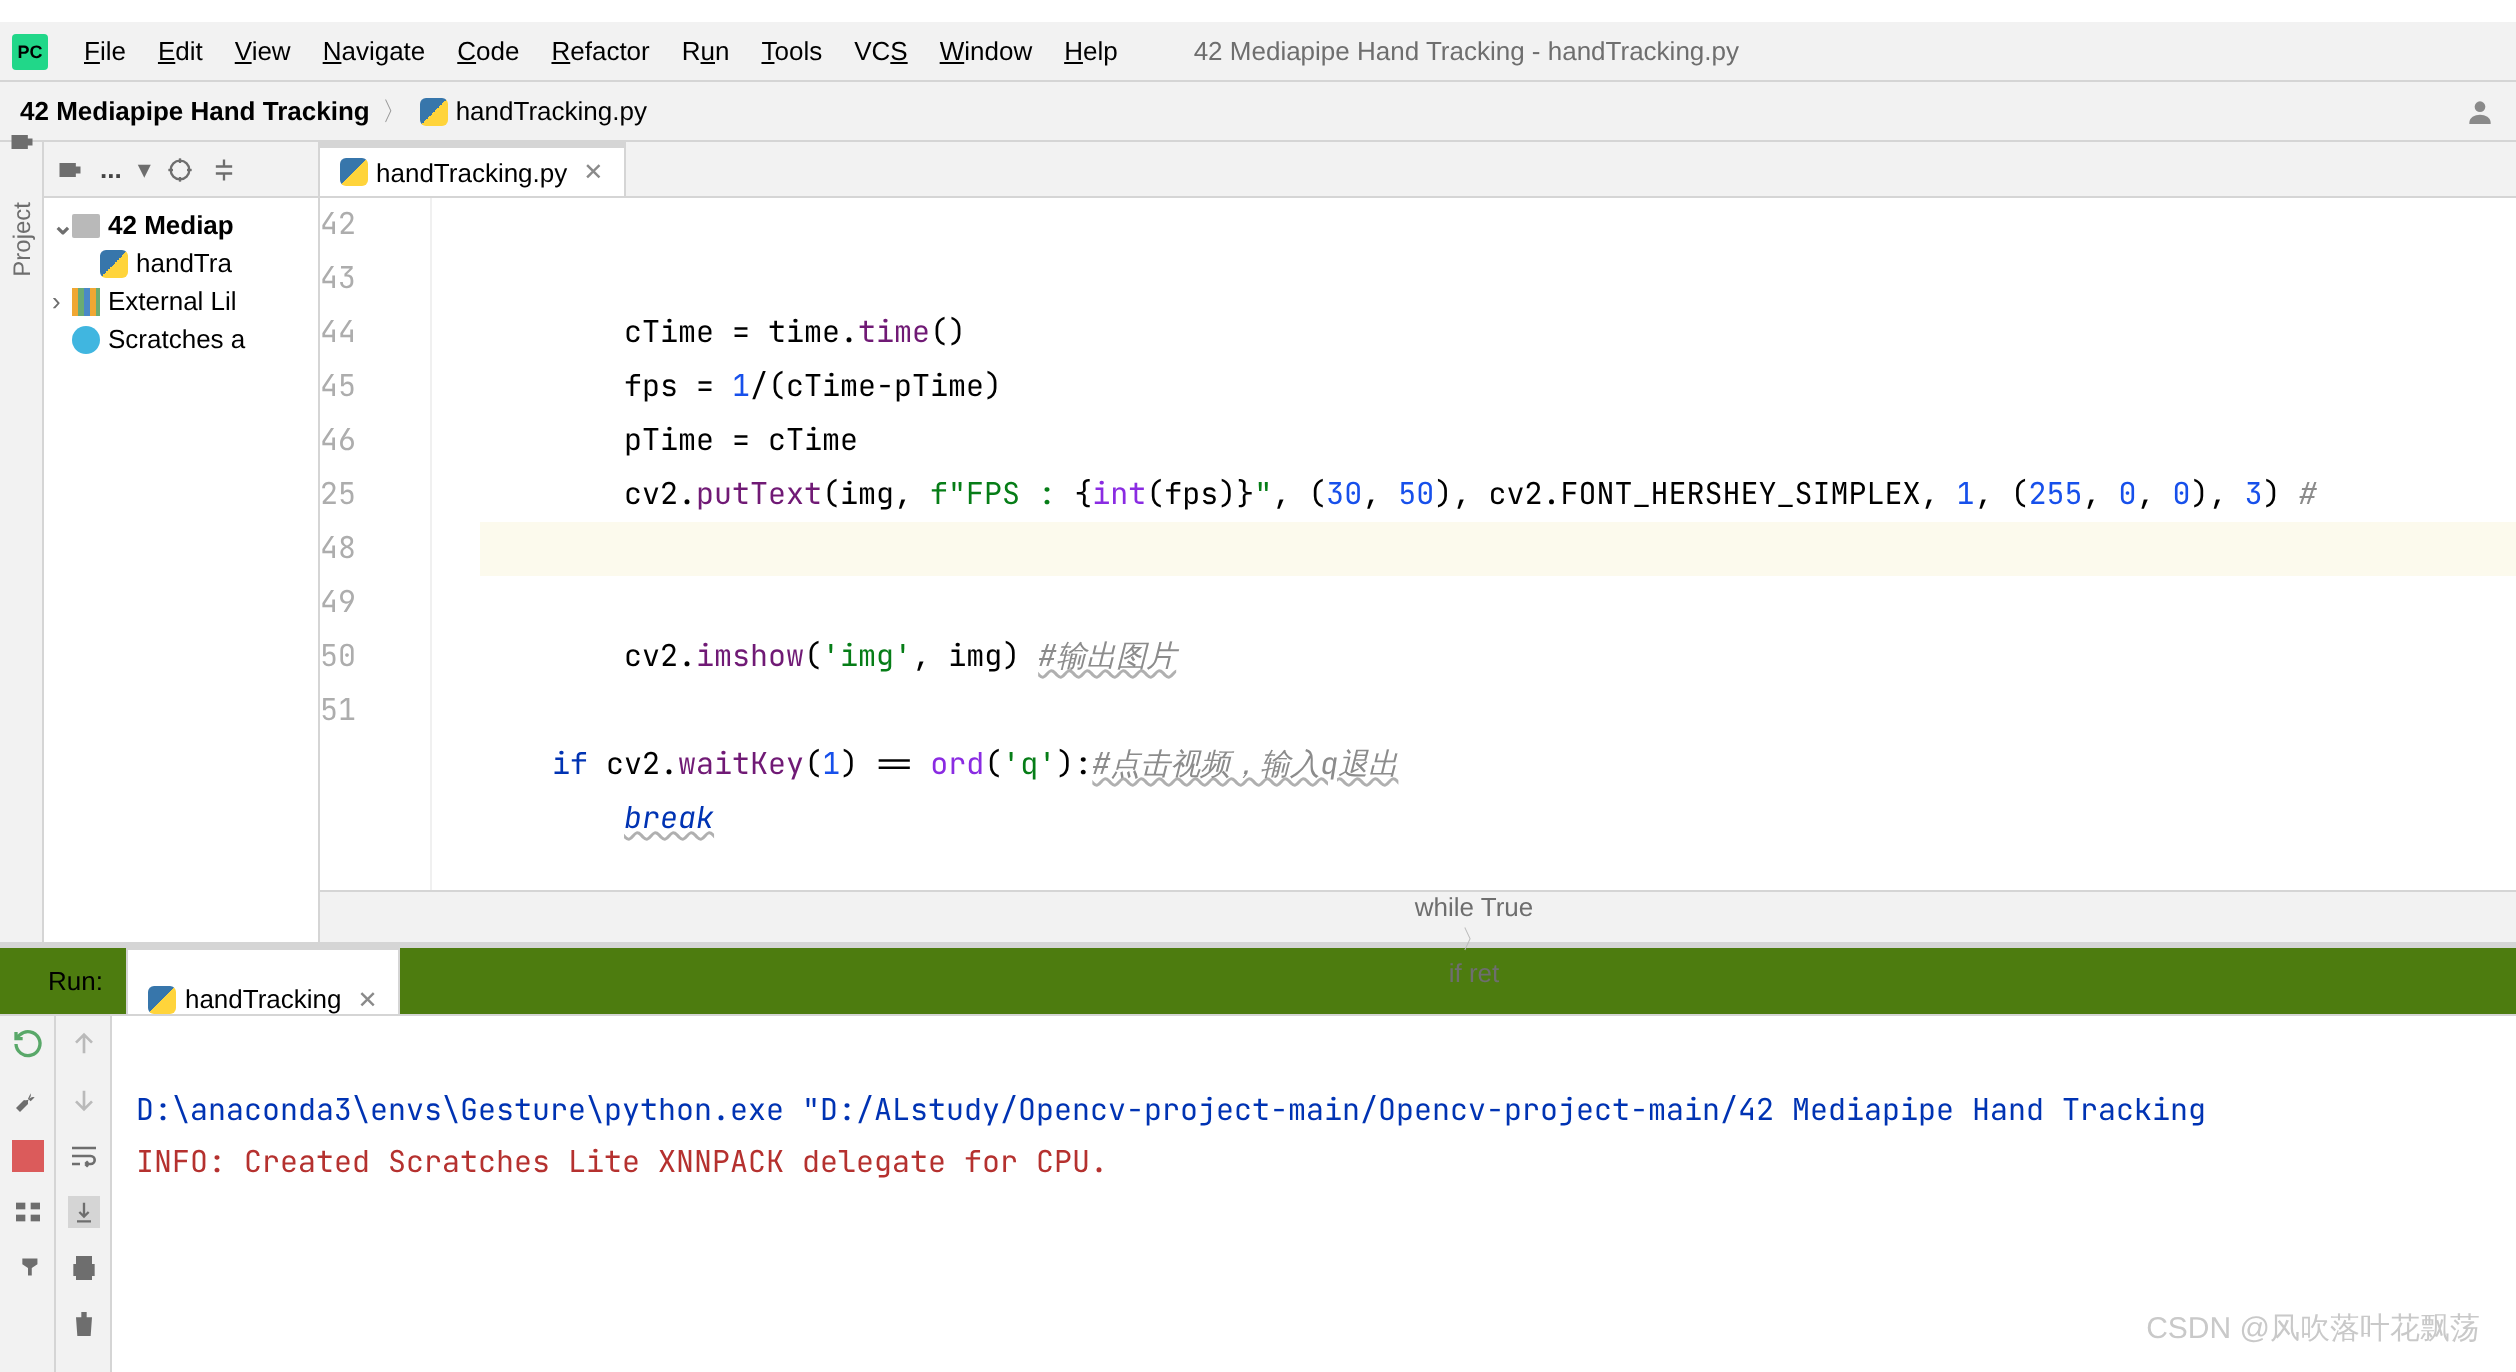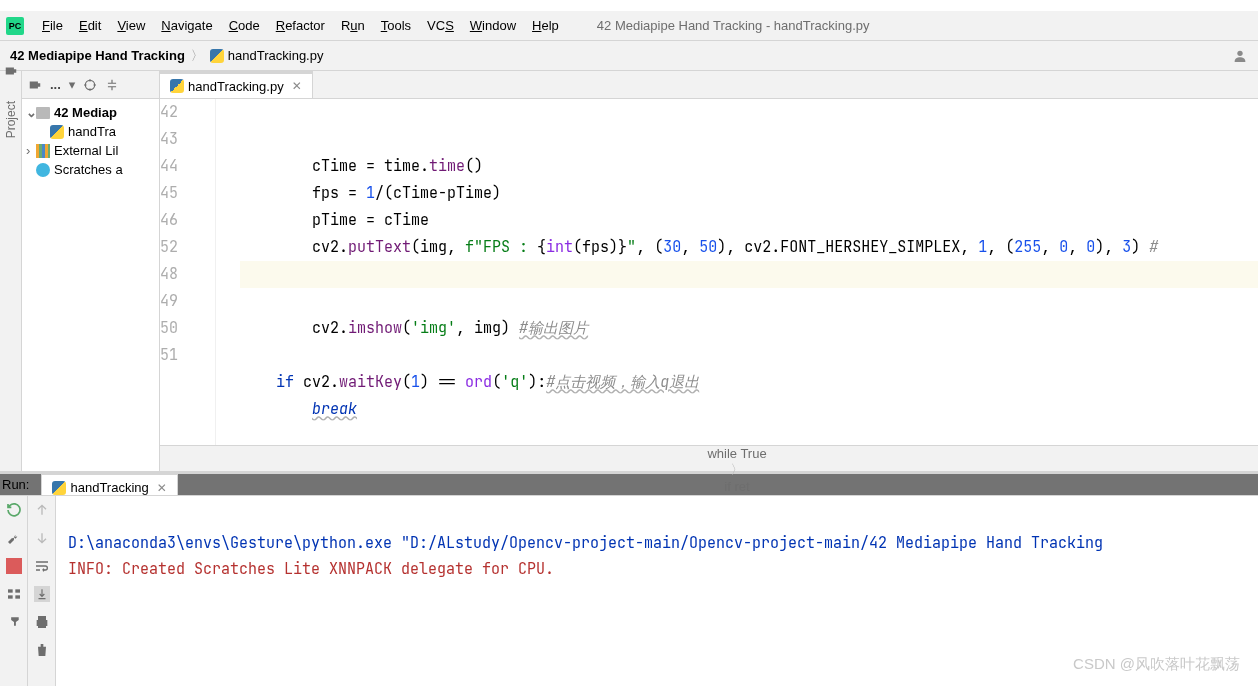--- a/index.html
+++ b/index.html
@@ -39,21 +39,21 @@
 .k { color: #0033b3; }
 .n { color: #1750eb; }
 .s { color: #067d17; }
 .f { color: #701a75; }
 .b { color: #8a2be2; }
 .c { color: #8c8c8c; font-style: italic; }
 .underline-wavy { text-decoration: underline wavy #b0b0b0; font-style: italic; }
 .editor-footer { height: 26px; display:flex; align-items:center; padding-left: 56px; background:#f2f2f2; border-top:1px solid #d5d5d5; color:#6e6e6e; font-size:13px;flex-direction:column; }
 .editor-footer .sep2 { margin: 0 6px; color:#bbb; }
 .run-panel { border-top: 3px solid #d5d5d5; background: #fff; }
-.run-tab-bar { height: 22px; display:flex; align-items:center; background:#737373; border-bottom:1px solid #d5d5d5; padding-left: 2px; }
+.run-tab-bar { height: 34px; display:flex; align-items:center; background:#4d7c0f; border-bottom:1px solid #d5d5d5; padding-left: 24px; }
 .run-label { margin-right: 12px; }
 .run-tab { display:flex; align-items:flex-end; padding: 0 10px; height:100%; background:#fff; border:1px solid #d5d5d5; border-bottom:none; }
 .run-body { display:flex; height: 200px; }
 .run-toolbar { width:28px; background:#f2f2f2; border-right:1px solid #d5d5d5; display:flex; flex-direction:column; align-items:center; padding-top:6px; gap:12px; }
 .run-toolbar2 { width:28px; background:#f2f2f2; border-right:1px solid #d5d5d5; display:flex; flex-direction:column; align-items:center; padding-top:6px; gap:12px; }
 .run-toolbar svg, .run-toolbar2 svg, .run-toolbar .ic, .run-toolbar2 .ic { width:16px; height:16px; color:#6e6e6e; cursor:pointer; }
 .console { flex:1; padding: 8px 12px; font-family: "JetBrains Mono","Consolas",monospace; font-size: 15px; line-height: 26px; white-space: pre; overflow: hidden; }
 .console .path { color: #0033b3; }
 .console .info { color: #b5312f; }
 .watermark { position:absolute; bottom:12px; right:18px; color:#c9c9c9; font-size:15px; pointer-events:none; }
@@ -146,21 +146,21 @@
         <span class="close">✕</span>
       </div>
     </div>
     <div class="code-area">
       <div class="gutter">
         <div>42</div>
         <div>43</div>
         <div>44</div>
         <div>45</div>
         <div>46</div>
-        <div>52</div>
+        <div>25</div>
         <div>48</div>
         <div>49</div>
         <div>50</div>
         <div>51</div>
       </div>
       <div class="fold-gutter"></div>
       <div class="code">
 <span>        </span>
 <span>        cTime = time.<span class="f">time</span>()</span>
 <span>        fps = <span class="n">1</span>/(cTime-pTime)</span>

